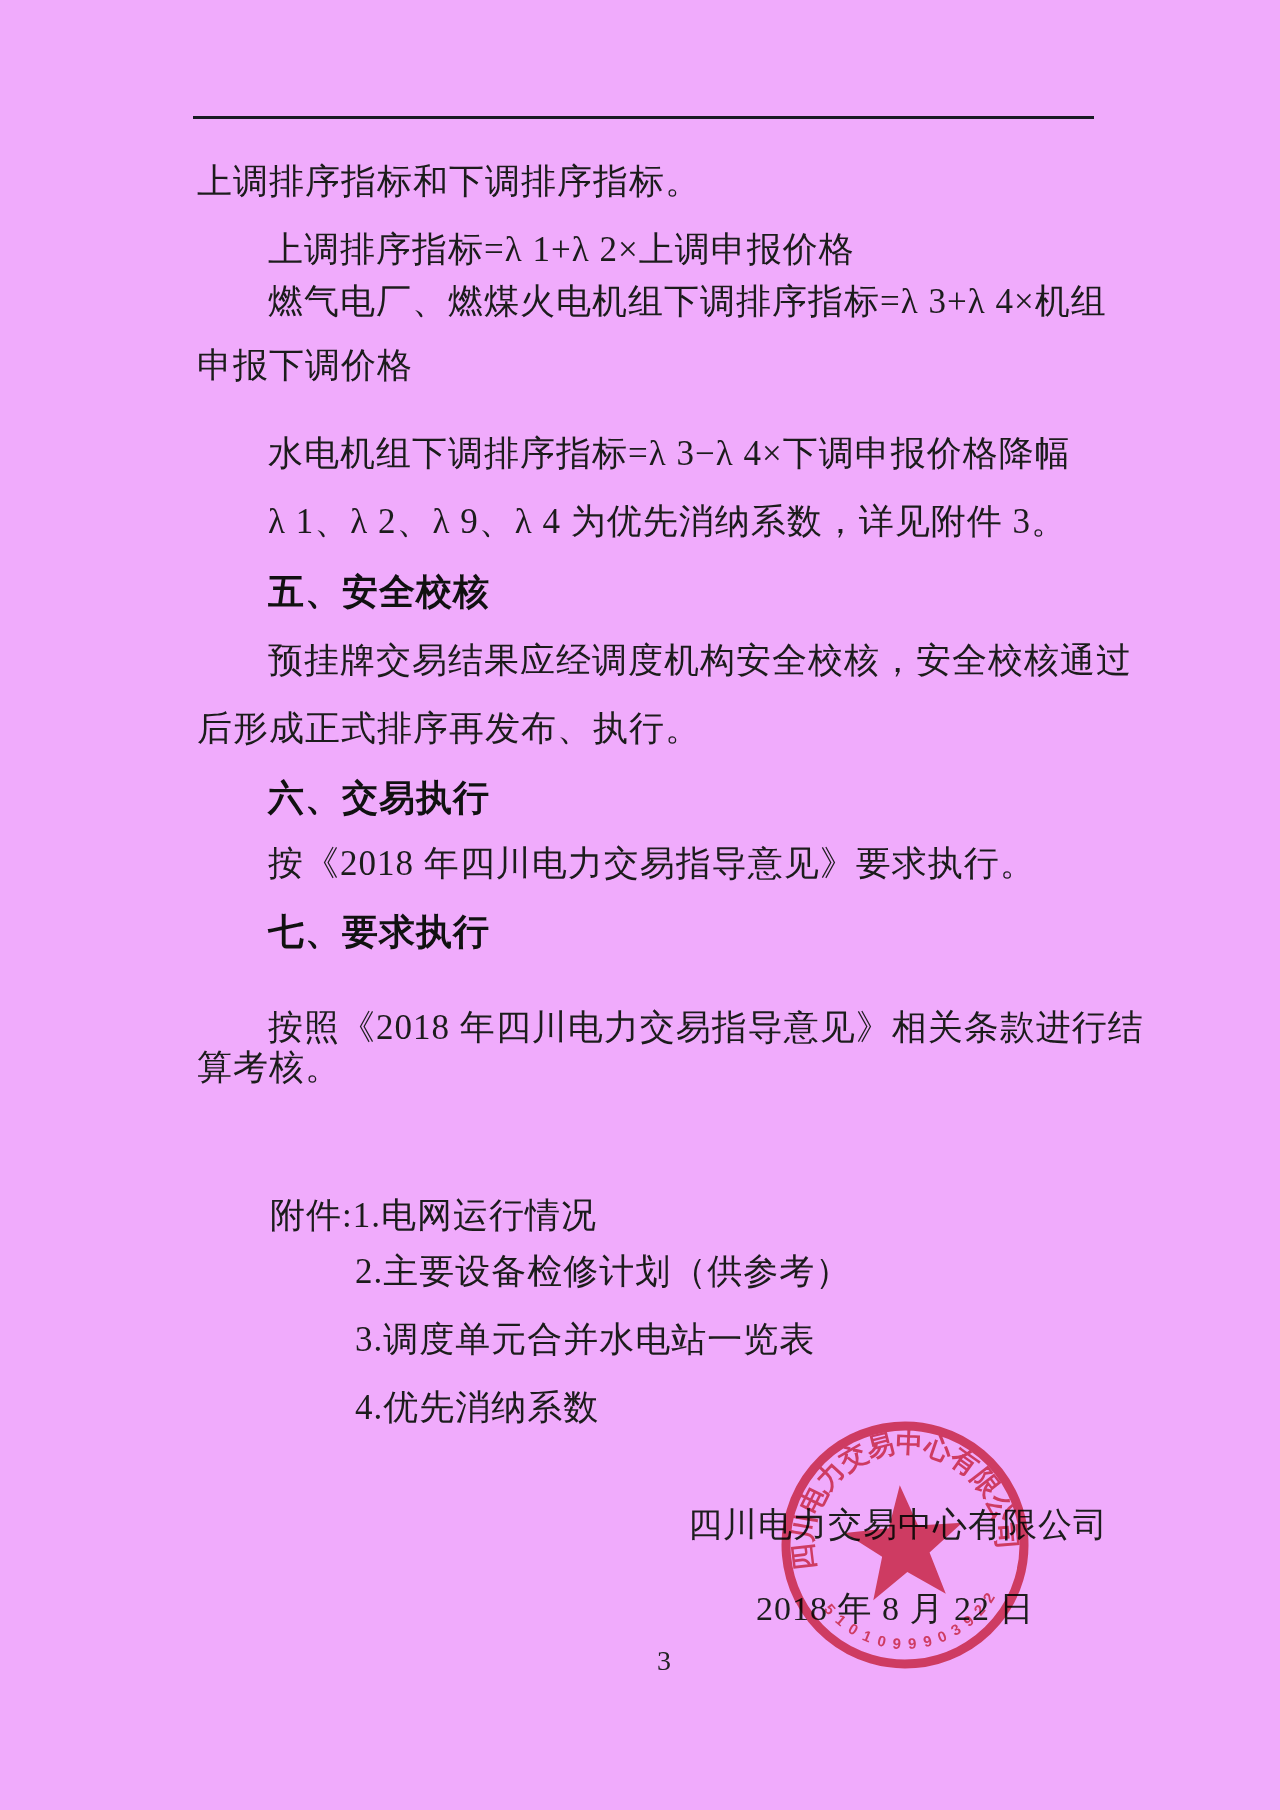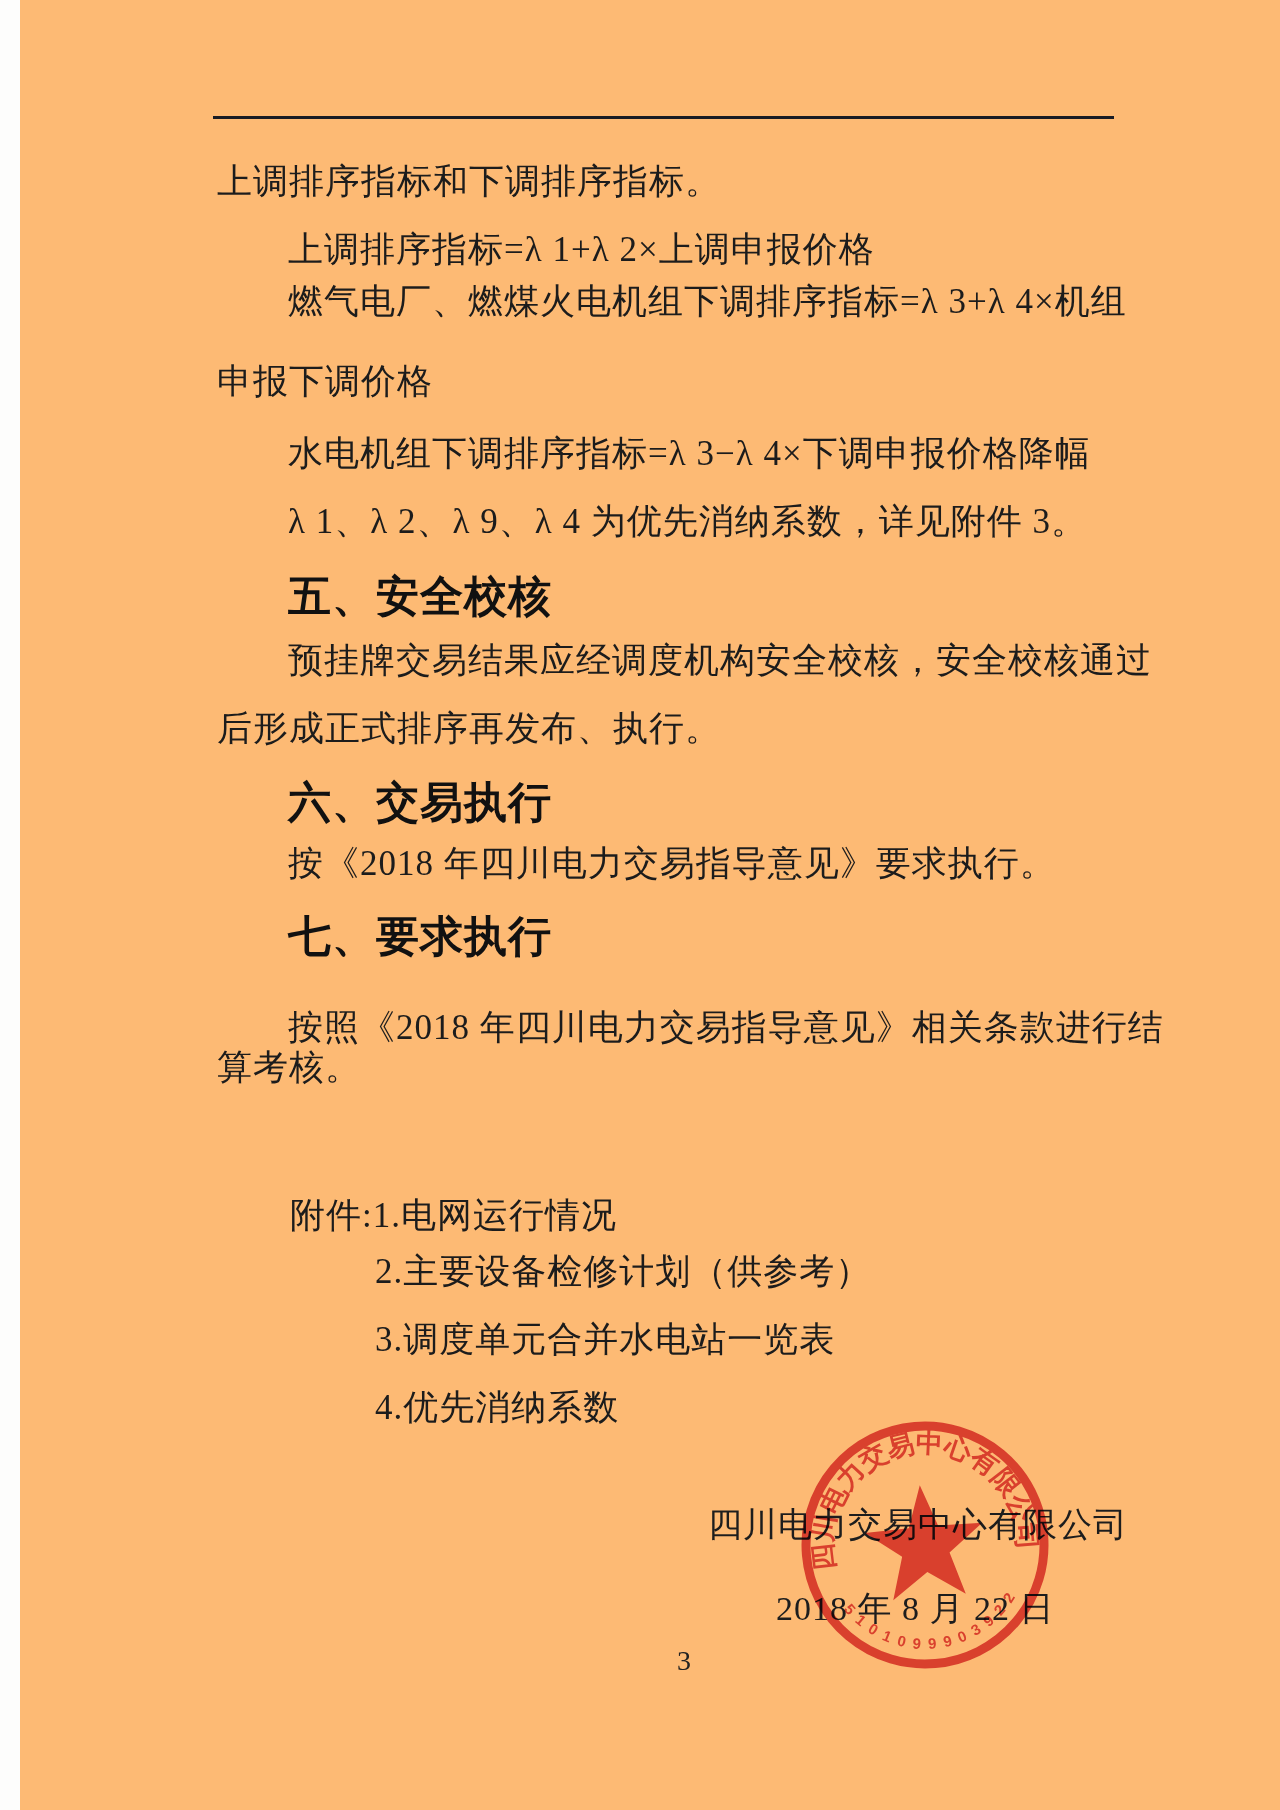--- a/index.html
+++ b/index.html
@@ -4,39 +4,39 @@
 <style>
   html,body{margin:0;padding:0;}
   body{
     width:1280px;height:1810px;
     background:#fdfdfc;
     font-family:"Liberation Serif","DejaVu Serif",serif;
     color:#1e1e1e;
     position:relative;
     overflow:hidden;
   }
-  .page{position:absolute;inset:0;background:#fdba74;margin-left:20px;}
+  .page{position:absolute;inset:0;background:#f0abfc;}
   .header-rule{
     position:absolute;left:193px;top:116px;width:901px;height:3px;
     background:#181c24;
   }
   .line{
     position:absolute;
     font-size:35px;
     letter-spacing:1px;
     white-space:nowrap;
     color:#1c1c1c;
   }
   .flush{left:197px;}
   .indent{left:268px;}
   .heading{
     left:268px;
     font-family:"Liberation Sans","DejaVu Sans",sans-serif;
     font-weight:bold;
-    font-size:43px;
+    font-size:36px;
     color:#111;
   }
   .attach-label-line{left:270px;}
   .attach-item{left:355px;}
   .signature{
     position:absolute;left:688px;top:1502px;
     font-size:34px;letter-spacing:1px;white-space:nowrap;color:#1d1d1d;
   }
   .sign-date{
     position:absolute;left:756px;top:1586px;
@@ -59,21 +59,21 @@
 </head>
 <body>
 
 <div class="page">
 
   <div class="header-rule"></div>
 
   <div class="line flush" style="top:158px">上调排序指标和下调排序指标。</div>
   <div class="line indent" style="top:226px">上调排序指标=λ 1+λ 2×上调申报价格</div>
   <div class="line indent" style="top:278px">燃气电厂、燃煤火电机组下调排序指标=λ 3+λ 4×机组</div>
-  <div class="line flush" style="top:358px">申报下调价格</div>
+  <div class="line flush" style="top:342px">申报下调价格</div>
   <div class="line indent" style="top:430px">水电机组下调排序指标=λ 3−λ 4×下调申报价格降幅</div>
   <div class="line indent" style="top:498px">λ 1、λ 2、λ 9、λ 4 为优先消纳系数，详见附件 3。</div>
   <div class="line heading" style="top:568px">五、安全校核</div>
   <div class="line flush" style="top:705px">后形成正式排序再发布、执行。</div>
   <div class="line indent" style="top:637px">预挂牌交易结果应经调度机构安全校核，安全校核通过</div>
   <div class="line heading" style="top:774px">六、交易执行</div>
   <div class="line indent" style="top:840px">按《2018 年四川电力交易指导意见》要求执行。</div>
   <div class="line heading" style="top:908px">七、要求执行</div>
   <div class="line indent" style="top:1004px">按照《2018 年四川电力交易指导意见》相关条款进行结</div>
   <div class="line flush" style="top:1044px">算考核。</div>

